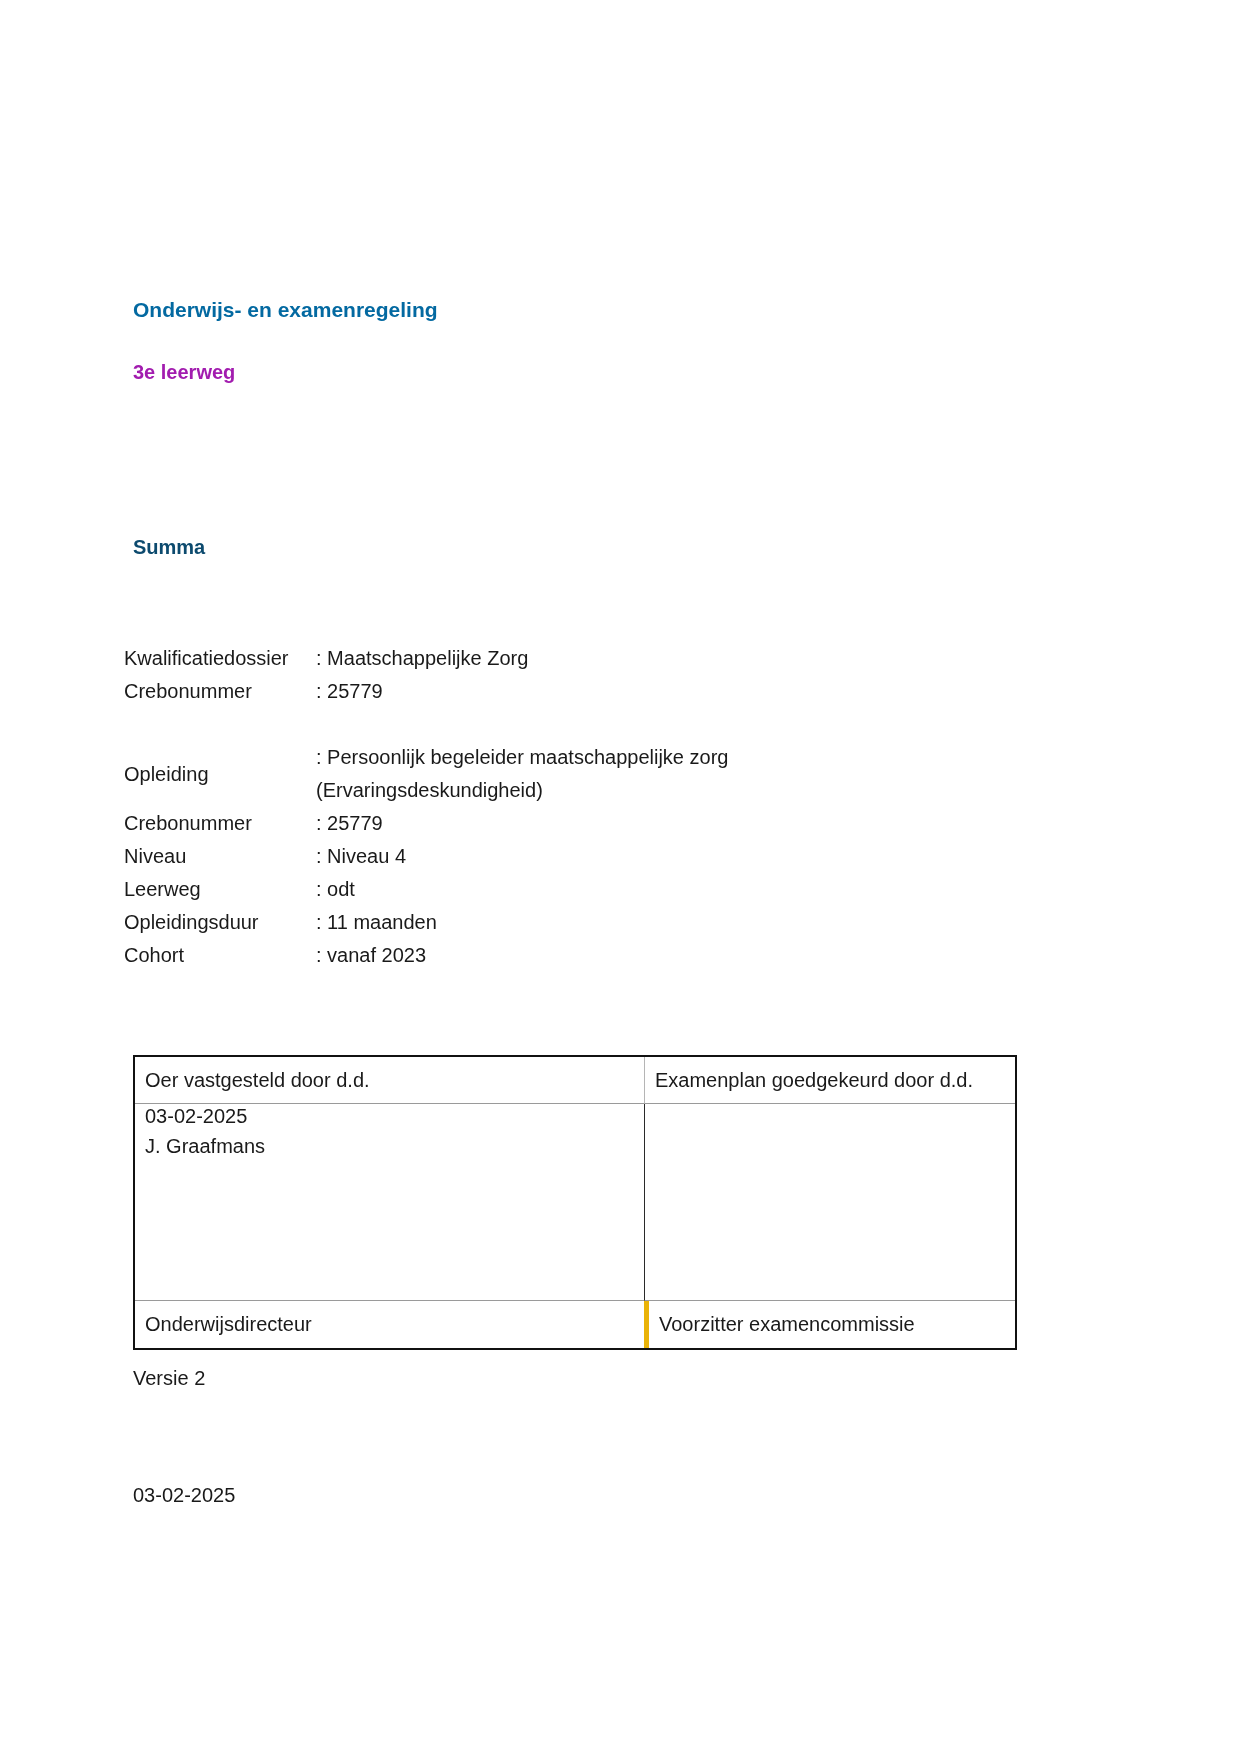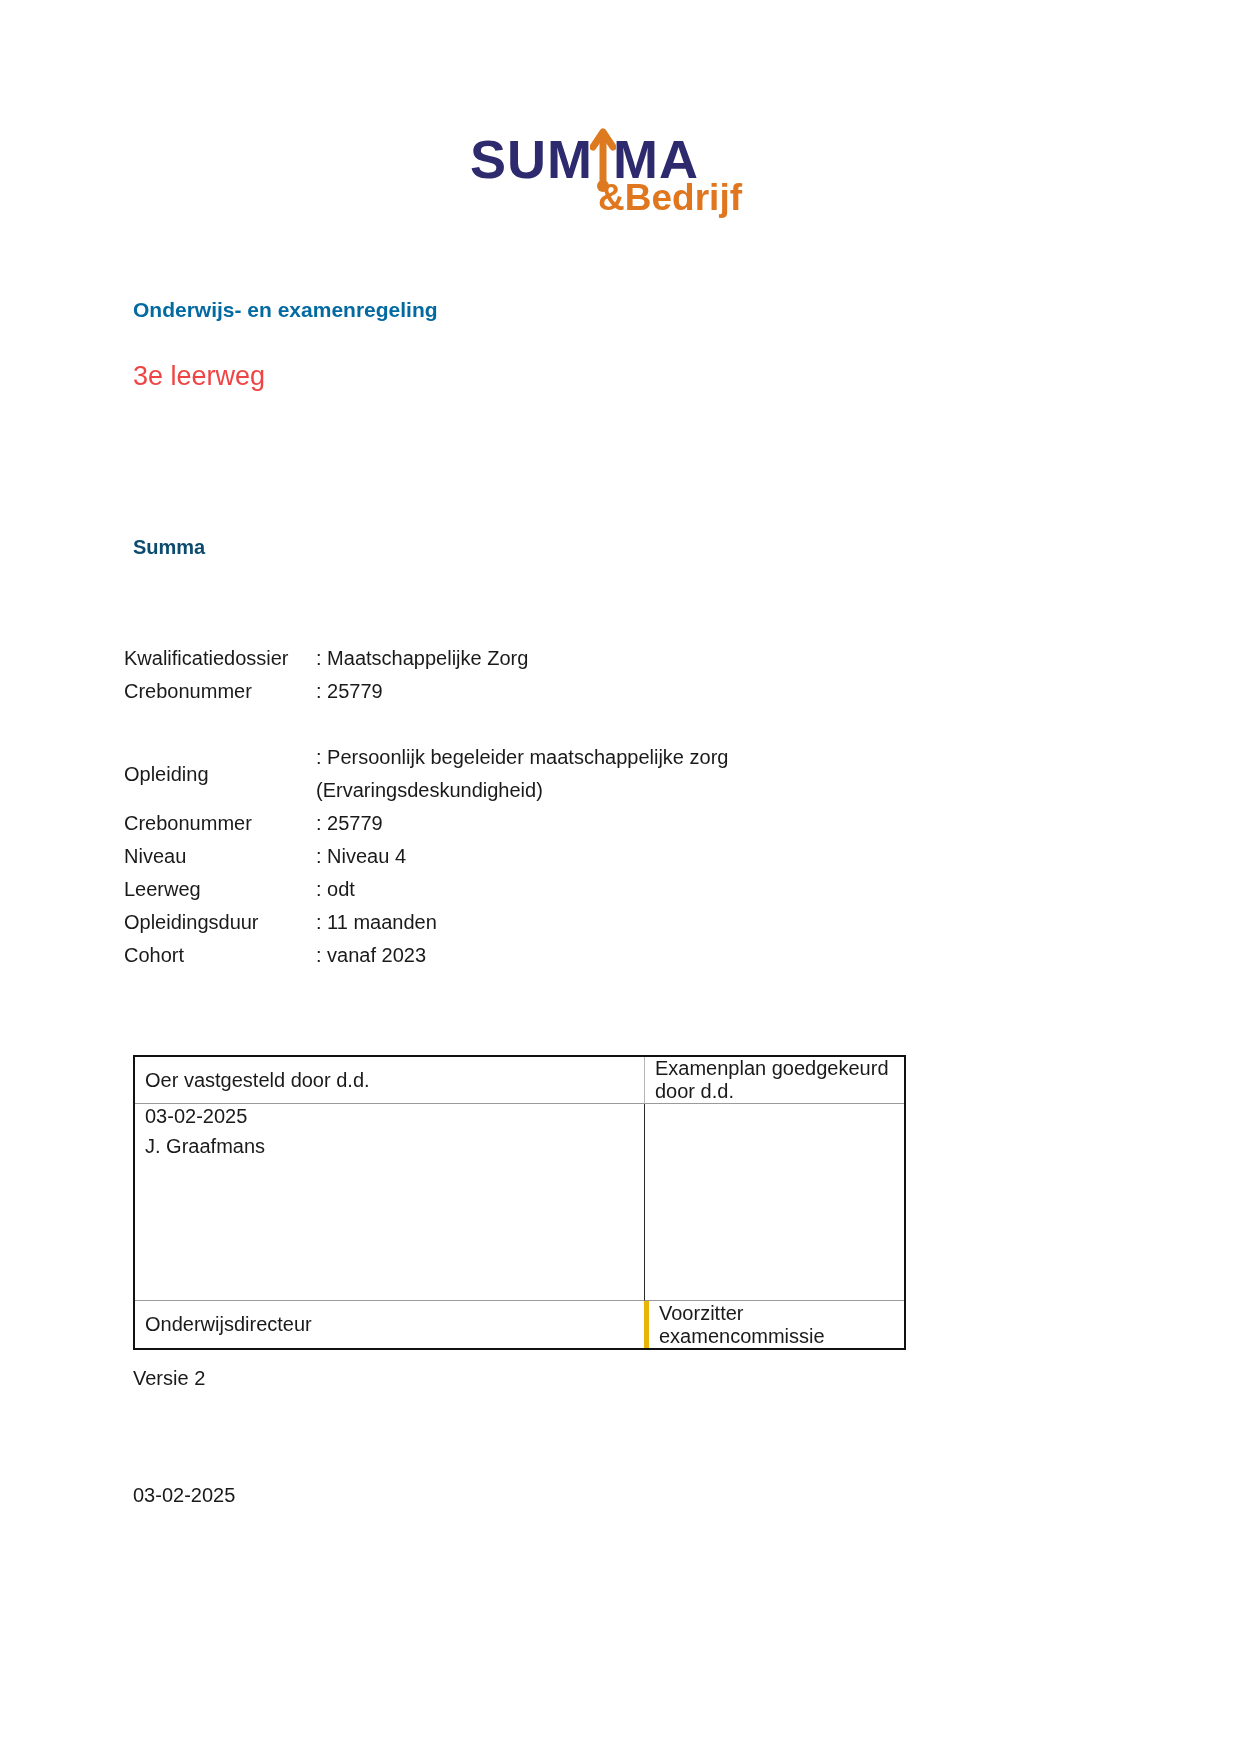--- a/index.html
+++ b/index.html
@@ -20,34 +20,34 @@
   }
   .logo-arrow { margin:0 -3px; position:relative; top:10px; }
   .logo-sub {
     font-weight:bold; font-size:37px; line-height:1;
     color:#e0771f; text-align:right;
     margin-top:-7px; transform:translateX(43px);
   }
 
   
   .title-main { position:absolute; left:133px; top:298px; font-size:21px; font-weight:bold; color:#0369a1; }
-  .title-sub  { position:absolute; left:133px; top:361px; font-size:27px; font-weight:normal; color:#ef4444; }
+  .title-sub  { position:absolute; left:133px; top:361px; font-size:20px; font-weight:bold; color:#a21caf; }
   .org-name   { position:absolute; left:133px; top:536px; font-size:20px; font-weight:bold; color:#0c4a6e; }
 
   
   .kv-block { position:absolute; left:124px; font-size:20px; line-height:33px; }
   .kv-block.block-1 { top:642px; }
   .kv-block.block-2 { top:741px; }
   .kv-row { display:flex; align-items:center; }
   .kv-label { width:192px; flex:0 0 192px; }
   .kv-value { max-width:480px; }
 
   
   .approval-table {
-    position:absolute; left:133px; top:1055px; width:773px;
+    position:absolute; left:133px; top:1055px; width:884px;
     display:grid; grid-template-columns:509px 1fr;
     grid-template-rows:47px 197px 47px;
     border:2px solid #111; font-size:20px; background:#fff;
   }
   .approval-table .cell { padding:0 10px; }
   .hcell { display:flex; align-items:center; border-bottom:1px solid #9a9a9a; }
   .hcell.right { border-left:1px solid #b5b5b5; }
   .bcell { padding-top:10px; border-bottom:1px solid #9a9a9a; }
   .bcell.right { border-left:1px solid #2a2a2a; }
   .bcell p { line-height:24px; margin:0; }
@@ -57,32 +57,20 @@
 
   
   .version-label { position:absolute; left:133px; top:1367px; font-size:20px; }
   .version-date  { position:absolute; left:133px; top:1484px; font-size:20px; }
 </style>
 </head>
 <body>
 
 <div class="page">
 
-  <div class="logo">
-    <div class="logo-main">
-      <span>SUM</span>
-      <svg class="logo-arrow" width="26" height="70" viewBox="0 0 26 70">
-        <path d="M3 21 L13 6 L23 21" fill="none" stroke="#dd7a1f" stroke-width="7" stroke-linecap="round" stroke-linejoin="round"></path>
-        <line x1="13" y1="10" x2="13" y2="57" stroke="#dd7a1f" stroke-width="7" stroke-linecap="round"></line>
-        <circle cx="13" cy="60" r="6" fill="#dd7a1f"></circle>
-      </svg>
-      <span>MA</span>
-    </div>
-    <div class="logo-sub">&amp;Bedrijf</div>
-  </div>
 
   <h1 class="title-main">Onderwijs- en examenregeling</h1>
   <h1 class="title-sub">3e leerweg</h1>
   <h2 class="org-name">Summa</h2>
 
   <div class="kv-block block-1">
     <div class="kv-row">
       <div class="kv-label">Kwalificatiedossier</div>
       <div class="kv-value">: Maatschappelijke Zorg</div>
     </div>

